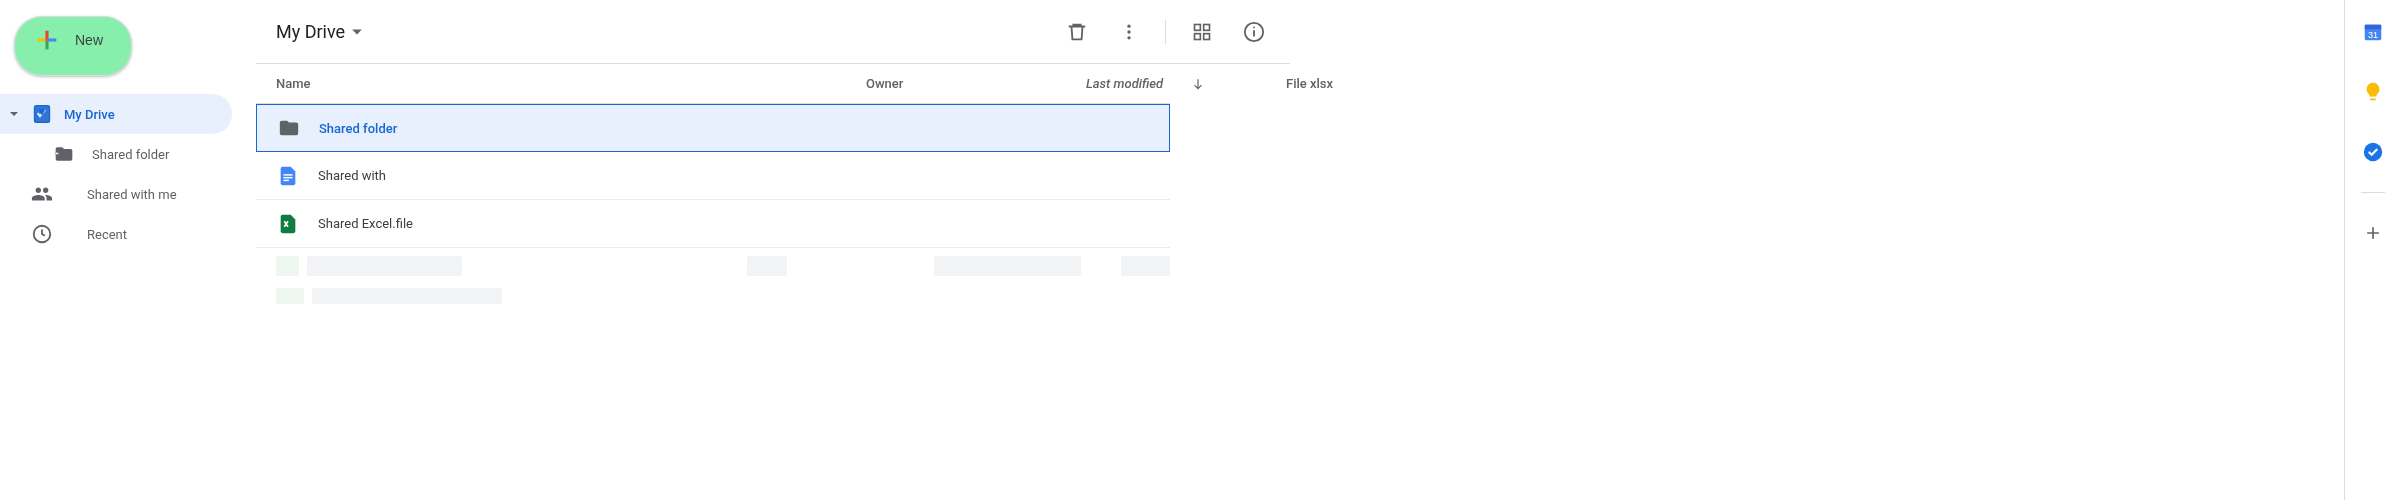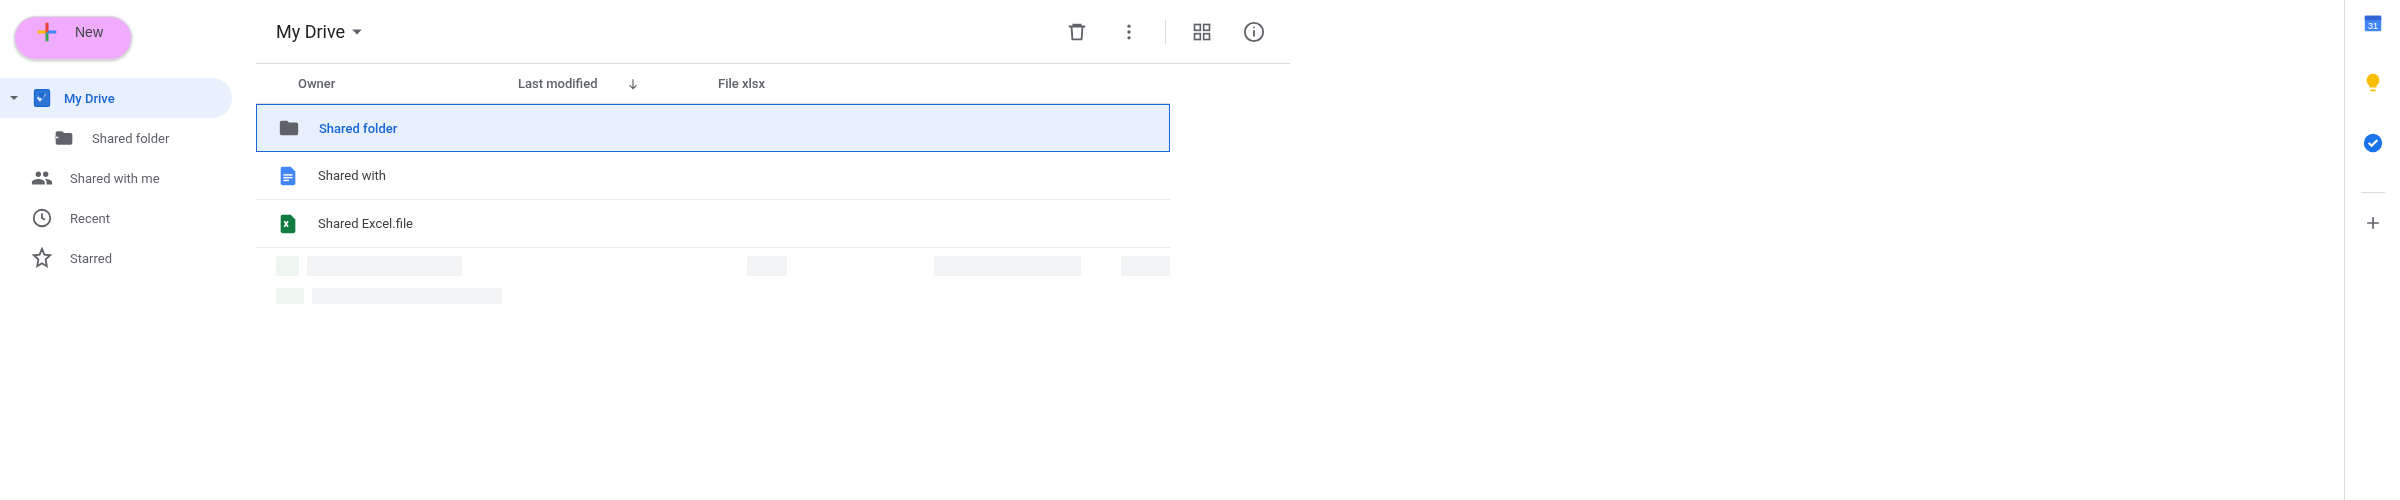--- a/index.html
+++ b/index.html
@@ -17,30 +17,30 @@
   .sidebar {
     width: 256px;
     padding-top: 10px;
     flex-shrink: 0;
   }
   .new-btn {
     margin: 6px 0 18px 14px;
     display: inline-flex;
     align-items: center;
     gap: 14px;
-    background: #f0abfc;
+    background: #86efac;
     border: 1px solid #dadce0;
     border-radius: 28px;
     box-shadow: 0 1px 2px rgba(60,64,67,.2), 0 1px 3px 1px rgba(60,64,67,.1);
     padding: 10px 28px 22px 18px;
     cursor: pointer;
     font-size: 14px;
     font-weight: 500;
     color: #3c4043;
-    height: 44px;
+    height: 60px;
   }
   .nav-list { list-style: none; }
   .nav-item {
     display: flex;
     align-items: center;
     height: 40px;
     padding-left: 8px;
     border-radius: 0 20px 20px 0;
     cursor: pointer;
     gap: 10px;
@@ -58,21 +58,21 @@
     display: flex; align-items: center; justify-content: center;
     color: #5f6368;
   }
   .nav-item .nav-icon {
     width: 24px; height: 24px;
     display: flex; align-items: center; justify-content: center;
     flex-shrink: 0;
   }
   .nav-item.child { padding-left: 52px; }
   .nav-label { font-size: 13px; }
-  .nav-item.plain { padding-left: 30px; gap: 16px; }
+  .nav-item.plain { padding-left: 30px; gap: 33px; }
 
   
   .main {
     flex: 1;
     display: flex;
     flex-direction: column;
     min-width: 0;
     padding-right: 0;
   }
   .content-header {
@@ -110,22 +110,22 @@
     align-items: center;
     height: 40px;
     padding-left: 20px;
     font-size: 13px;
     color: #5f6368;
     border-bottom: 1px solid #dadce0;
     margin-right: 130px;
     font-weight: 500;
   }
   .col-name { flex: 0 0 590px; }
-  .col-owner { flex: 0 0 220px; margin-left: 22px; }
-  .col-modified { flex: 0 0 200px; display: flex; align-items:center; gap:28px;}
+  .col-owner { flex: 0 0 220px; }
+  .col-modified { flex: 0 0 200px; display: flex; align-items:center; gap:28px;font-style:italic;}
   .col-size { flex: 0 0 120px; }
 
   
   .rows { margin-right: 130px; }
   .row {
     display: flex;
     align-items: center;
     height: 48px;
     padding-left: 20px;
     border-bottom: 1px solid #e8eaed;
@@ -158,21 +158,21 @@
     border-left: 1px solid #dadce0;
     display: flex;
     flex-direction: column;
     align-items: center;
     padding-top: 12px;
     gap: 20px;
     flex-shrink: 0;
   }
   .panel-icon {
     width: 40px; height: 40px;
-    display: flex; align-items: flex-start; justify-content: center;
+    display: flex; align-items: center; justify-content: center;
     cursor: pointer;
     border-radius: 50%;
     text-decoration: underline;
   }
   .panel-sep { width: 24px; height: 1px; background: #dadce0; }
 
   
   .wide-spacer { flex: 1; }
 
   svg { display: block; }
@@ -233,28 +233,20 @@
     <li class="nav-item plain">
       <span class="nav-icon">
         <svg width="22" height="22" viewBox="0 0 24 24" fill="none" stroke="#5f6368" stroke-width="2">
             <circle cx="12" cy="12" r="9"></circle>
             <path d="M12 7v5l3 2"></path>
           </svg>
       </span>
       <span class="nav-label">Recent</span>
     </li>
 
-    <li class="nav-item plain">
-      <span class="nav-icon">
-        <svg width="22" height="22" viewBox="0 0 24 24" fill="none" stroke="#5f6368" stroke-width="2">
-            <path d="M12 2l2.6 6.3L21 9l-5 4.5L17.2 21 12 17.8 6.8 21 8 13.5 3 9l6.4-.7L12 2z"></path>
-          </svg>
-      </span>
-      <span class="nav-label">Starred</span>
-    </li>
 
   </ul>
 </div>
 
 <div class="main">
   <div class="content-header">
     <div class="breadcrumb">
       <span>My Drive</span>
       <span>
         <svg width="12" height="12" viewBox="0 0 10 10">
@@ -297,20 +289,21 @@
               <circle cx="12" cy="12" r="10"></circle>
               <line x1="12" y1="10" x2="12" y2="17"></line>
               <circle cx="12" cy="7" r="1" fill="#5f6368" stroke="none"></circle>
             </svg>
         </span>
       </div>
     </div>
   </div>
 
   <div class="table-header">
+    <div class="col-name"><span>Name</span></div>
     <div class="col-owner"><span>Owner</span></div>
     <div class="col-modified">
       <span>Last modified</span>
       <span>
         <svg width="14" height="14" viewBox="0 0 24 24" fill="none" stroke="#5f6368" stroke-width="2">
             <path d="M12 4v16M6 14l6 6 6-6"></path>
           </svg>
       </span>
     </div>
     <div class="col-size"><span>File xlsx</span></div>

